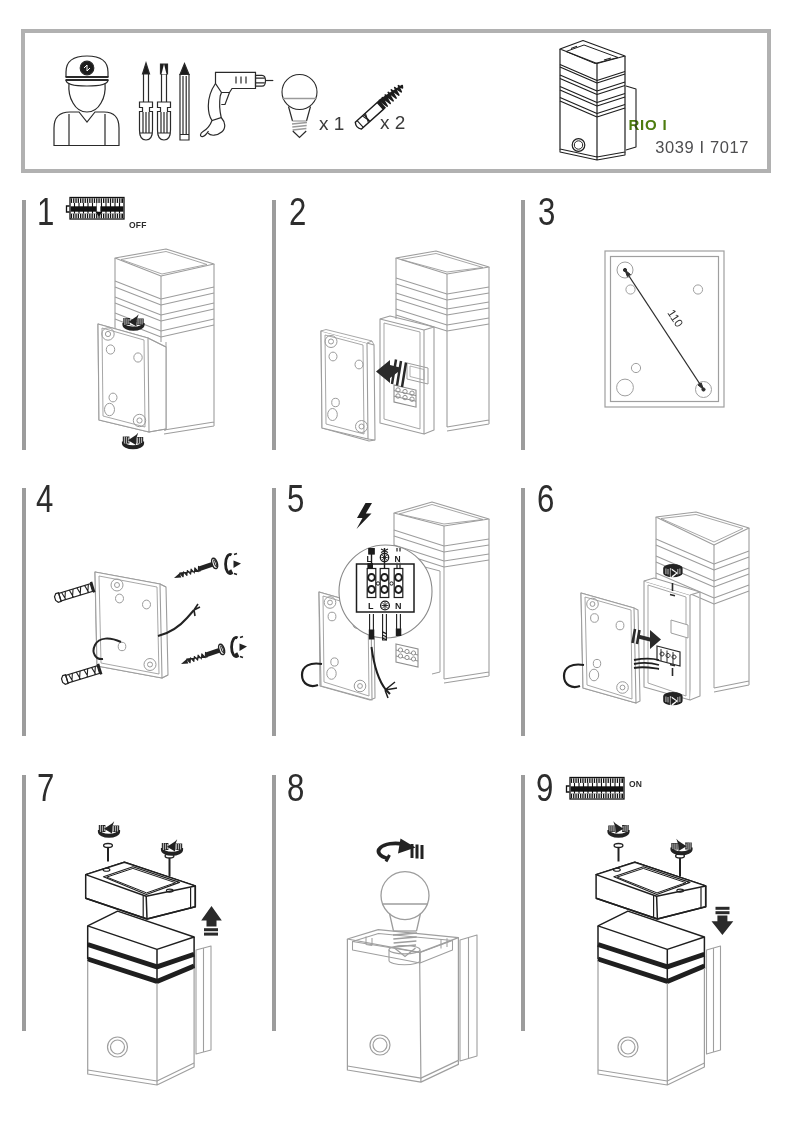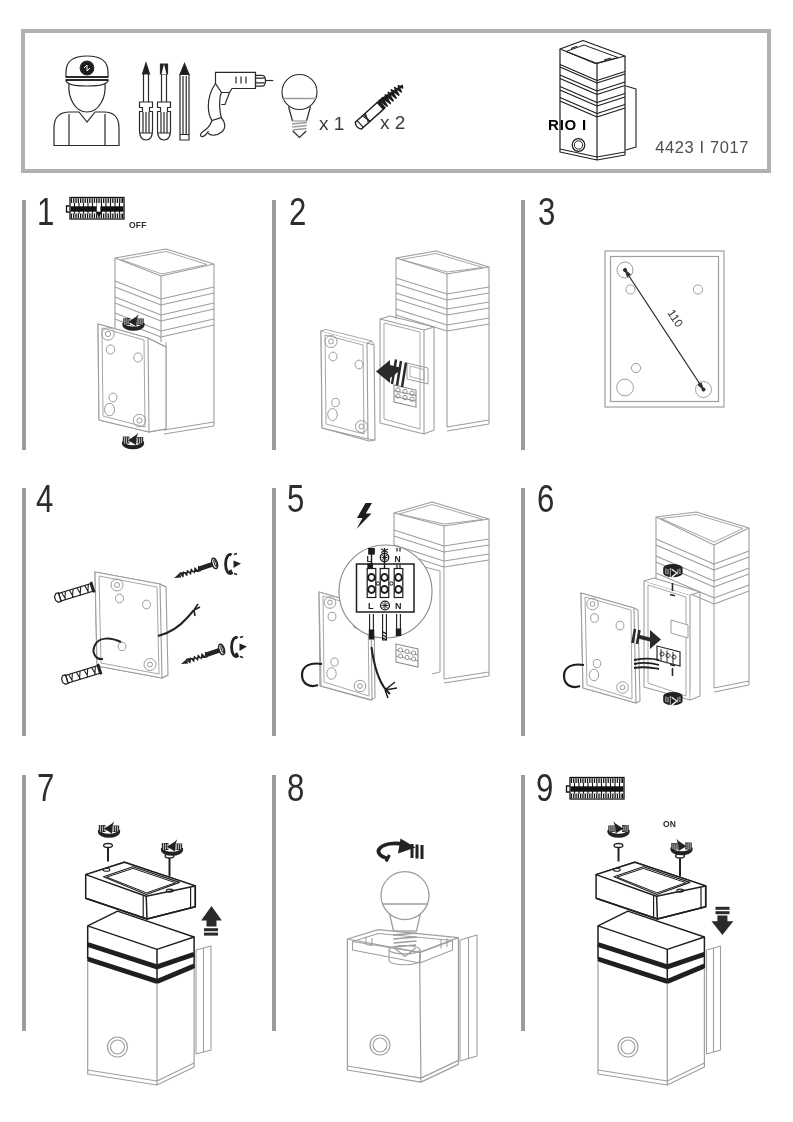--- a/index.html
+++ b/index.html
@@ -1,29 +1,29 @@
 <!DOCTYPE html>
 <html><head>
 <meta charset="utf-8">
 <style>
 html,body{margin:0;padding:0;}
 body{width:793px;height:1122px;background:#fff;font-family:"Liberation Sans",sans-serif;position:relative;overflow:hidden;}
 .bar{position:absolute;width:4px;background:#9c9c9c;}
 .num{position:absolute;font-size:38px;color:#2d2d2d;line-height:1;transform:scale(0.82,1);transform-origin:left top;}
 .sw{position:absolute;font-size:8.5px;font-weight:bold;color:#2d2d2d;letter-spacing:0.2px;}
 #hdr{position:absolute;left:21px;top:29px;width:742px;height:136px;border:4px solid #b1b1b1;background:#fff;}
-#rio{position:absolute;right:45px;top:116.5px;width:200px;text-align:left;color:#000000;font-size:15px;font-weight:bold;line-height:15px;letter-spacing:0.8px;}
+#rio{position:absolute;right:45px;top:116.5px;width:200px;text-align:center;color:#4d7c0f;font-size:15px;font-weight:bold;line-height:15px;letter-spacing:0.8px;}
 #code{position:absolute;right:44px;top:138.5px;width:300px;text-align:right;color:#4e4e50;font-size:16.5px;line-height:16.5px;letter-spacing:0.6px;}
 svg{position:absolute;overflow:visible;}
 </style>
 </head>
 <body>
 <div id="hdr"></div>
 <div id="rio">RIO I</div>
-<div id="code">4423 I 7017</div>
+<div id="code">3039 I 7017</div>
 
 <div class="bar" style="left:22px;top:200px;height:250px;"></div>
 <div class="bar" style="left:271.5px;top:200px;height:250px;"></div>
 <div class="bar" style="left:521px;top:200px;height:250px;"></div>
 <div class="bar" style="left:22px;top:488px;height:248px;"></div>
 <div class="bar" style="left:271.5px;top:488px;height:248px;"></div>
 <div class="bar" style="left:521px;top:488px;height:248px;"></div>
 <div class="bar" style="left:22px;top:775px;height:256px;"></div>
 <div class="bar" style="left:271.5px;top:775px;height:256px;"></div>
 <div class="bar" style="left:521px;top:775px;height:256px;"></div>
@@ -53,21 +53,21 @@
 <svg id="brk9" style="left:560px;top:772px;" width="80" height="36" viewBox="560 772 80 36">
   <path d="M569.5,786.0 L566.5,786.0 L566.5,792.0 L569.5,792.0" stroke="#111" stroke-width="1.3" fill="none"></path>
   <rect x="570" y="777.5" width="54" height="21.5" fill="#fff" stroke="#111" stroke-width="1.3"></rect>
   <rect x="571" y="778.3" width="52" height="4.6" fill="#111"></rect>
   <rect x="571" y="793.6" width="52" height="4.6" fill="#111"></rect>
   <path d="M572.6,778.3 V782.9 M572.6,793.6 V798.2 M574.9,778.3 V782.9 M574.9,793.6 V798.2 M577.2,778.3 V782.9 M577.2,793.6 V798.2 M579.5,778.3 V782.9 M579.5,793.6 V798.2 M581.8,778.3 V782.9 M581.8,793.6 V798.2 M584.1,778.3 V782.9 M584.1,793.6 V798.2 M586.4,778.3 V782.9 M586.4,793.6 V798.2 M588.7,778.3 V782.9 M588.7,793.6 V798.2 M591.0,778.3 V782.9 M591.0,793.6 V798.2 M593.3,778.3 V782.9 M593.3,793.6 V798.2 M595.6,778.3 V782.9 M595.6,793.6 V798.2 M597.9,778.3 V782.9 M597.9,793.6 V798.2 M600.2,778.3 V782.9 M600.2,793.6 V798.2 M602.5,778.3 V782.9 M602.5,793.6 V798.2 M604.8,778.3 V782.9 M604.8,793.6 V798.2 M607.1,778.3 V782.9 M607.1,793.6 V798.2 M609.4,778.3 V782.9 M609.4,793.6 V798.2 M611.7,778.3 V782.9 M611.7,793.6 V798.2 M614.0,778.3 V782.9 M614.0,793.6 V798.2 M616.3,778.3 V782.9 M616.3,793.6 V798.2 M618.6,778.3 V782.9 M618.6,793.6 V798.2 M620.9,778.3 V782.9 M620.9,793.6 V798.2" stroke="#fff" stroke-width="1" fill="none"></path>
   <path d="M574.5,782.9 V793.6 M579.0,782.9 V793.6 M583.5,782.9 V793.6 M588.0,782.9 V793.6 M592.5,782.9 V793.6 M597.0,782.9 V793.6 M601.5,782.9 V793.6 M606.0,782.9 V793.6 M610.5,782.9 V793.6 M615.0,782.9 V793.6 M619.5,782.9 V793.6" stroke="#111" stroke-width="1.1" fill="none"></path>
   <rect x="570.7" y="786.3" width="52.6" height="5.4" fill="#111"></rect>
  </svg>
 <div class="sw" style="left:129px;top:213.5px;margin-top:6px;">OFF</div>
-<div class="sw" style="left:629px;top:819px;margin-left:34px;">ON</div>
+<div class="sw" style="left:629px;top:779px;">ON</div>
 
 <svg id="hicons" style="left:0;top:0;" width="793" height="200" viewBox="0 0 793 200">
 <g fill="none" stroke="#2a2a2a" stroke-width="1.2">
 
  <path d="M66,77 L66,72 Q66,56 87,56 Q108,56 108,72 L108,77"></path>
  <path d="M65.5,77 L108.5,77 M65.5,80 L108.5,80" stroke-width="2"></path>
  <path d="M66,80 Q66,86 87,86 Q108,86 108,80"></path>
  <path d="M69,83 Q68,95 73,103 Q78,112 87,112 Q96,112 101,103 Q106,95 105,83"></path>
  <circle cx="87" cy="68" r="6.8" fill="#1c1c1c"></circle>
  <path d="M84,68 l3,-3 l0,6 l3,-3" stroke="#fff" stroke-width="1"></path>

